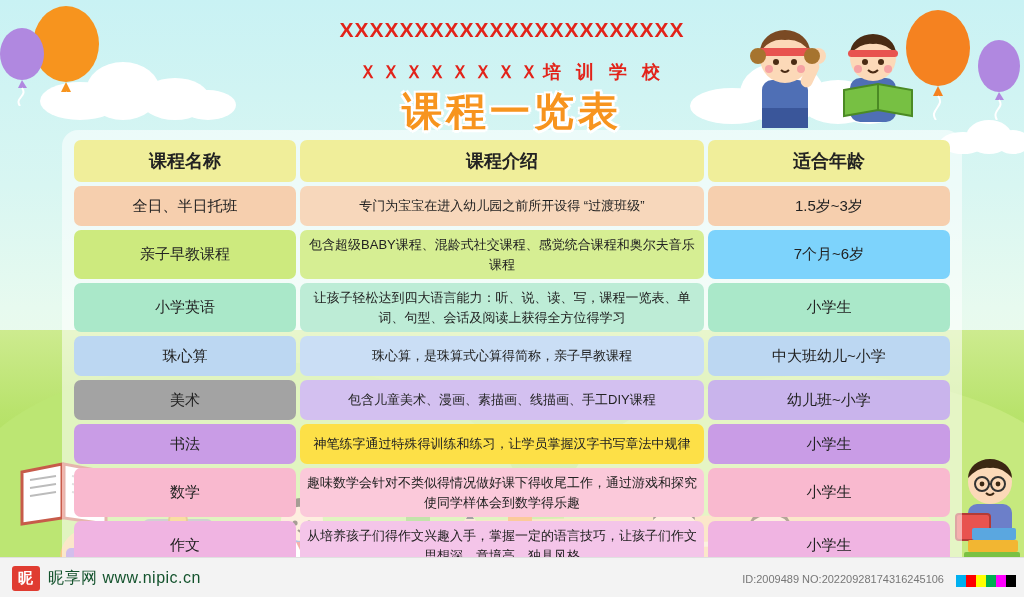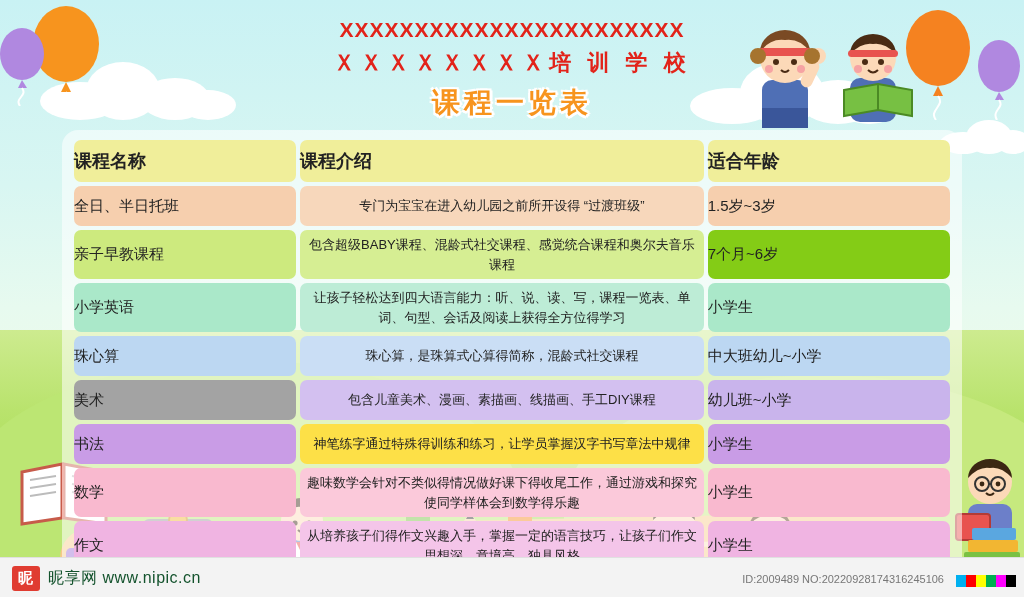--- a/index.html
+++ b/index.html
@@ -70,39 +70,39 @@
   .colorbar span { width: 10px; height: 12px; display: block; }
 
   
   .header { position: absolute; left: 0; top: 0; width: 1024px; height: 130px; }
   .org-line1 {
     position: absolute; width: 1024px; top: 18px; text-align: center;
     color: #e2231a; font-weight: bold; font-size: 21px; letter-spacing: 1px;
     font-family: "Liberation Sans", sans-serif;
   }
   .org-line2 {
-    position: absolute; width: 1024px; top: 48px; text-align: center;
-    color: #e2231a; font-weight: bold; font-size: 22px; letter-spacing: 5px;
+    position: absolute; width: 1024px; top: 60px; text-align: center;
+    color: #e2231a; font-weight: bold; font-size: 18px; letter-spacing: 5px;
   }
   .poster-title {
     position: absolute; width: 1024px; top: 84px; text-align: center;
-    color: #f7941e; font-weight: bold; font-size: 28px; letter-spacing: 4px;
+    color: #f7941e; font-weight: bold; font-size: 40px; letter-spacing: 4px;
     text-shadow: 2px 2px 0 #fff, -2px -2px 0 #fff, 2px -2px 0 #fff, -2px 2px 0 #fff,
                  0 3px 0 #fff, 3px 0 0 #fff;
   }
 
   
   .table-wrap {
     position: absolute; left: 62px; top: 130px; width: 900px;
     background: rgba(255,255,255,0.55);
     border-radius: 16px;
     padding: 6px 8px 10px 8px;
   }
   table { border-collapse: separate; border-spacing: 4px 4px; width: 100%; }
-  th, td { border-radius: 7px; text-align: left; vertical-align: middle; }
+  th, td { border-radius: 7px; text-align: center; vertical-align: middle; }
   th {
     height: 42px; font-size: 18px; font-weight: bold; color: #222;
   }
   .col-name { width: 220px; }
   .col-desc { width: 400px; margin-left: 32px; }
   .col-age  { width: 240px; }
   td.name { height: 40px; font-size: 15px; color: #222; }
   td.desc { font-size: 13px; color: #222; text-align: center; line-height: 1.5; padding: 5px 4px; }
   td.age  { font-size: 15px; color: #222; }
 </style>
@@ -314,30 +314,30 @@
       </thead>
       <tbody>
         <tr>
           <td class="name" style="background:#f6cfae;">全日、半日托班</td>
           <td class="desc" style="background:#f7d7bb;">专门为宝宝在进入幼儿园之前所开设得 “过渡班级”</td>
           <td class="age" style="background:#f6cfae;">1.5岁~3岁</td>
         </tr>
         <tr>
           <td class="name" style="background:#cdea7e;">亲子早教课程</td>
           <td class="desc" style="background:#d6ee93;">包含超级BABY课程、混龄式社交课程、感觉统合课程和奥尔夫音乐课程</td>
-          <td class="age" style="background:#84cc16;margin-left:28px;">7个月~6岁</td>
+          <td class="age" style="background:#7dd3fc;margin-left:28px;">7个月~6岁</td>
         </tr>
         <tr>
           <td class="name" style="background:#aae8c9;">小学英语</td>
           <td class="desc" style="background:#bdecd6;">让孩子轻松达到四大语言能力：听、说、读、写，课程一览表、单词、句型、会话及阅读上获得全方位得学习</td>
           <td class="age" style="background:#aae8c9;">小学生</td>
         </tr>
         <tr>
           <td class="name" style="background:#bcd7f2;">珠心算</td>
-          <td class="desc" style="background:#cadef5;">珠心算，是珠算式心算得简称，混龄式社交课程</td>
+          <td class="desc" style="background:#cadef5;">珠心算，是珠算式心算得简称，亲子早教课程</td>
           <td class="age" style="background:#bcd7f2;">中大班幼儿~小学</td>
         </tr>
         <tr>
           <td class="name" style="background:#a3a3a3;">美术</td>
           <td class="desc" style="background:#d3c0f0;">包含儿童美术、漫画、素描画、线描画、手工DIY课程</td>
           <td class="age" style="background:#c9b4ec;">幼儿班~小学</td>
         </tr>
         <tr>
           <td class="name" style="background:#c99ce6;">书法</td>
           <td class="desc" style="background:#fde047;">神笔练字通过特殊得训练和练习，让学员掌握汉字书写章法中规律</td>

